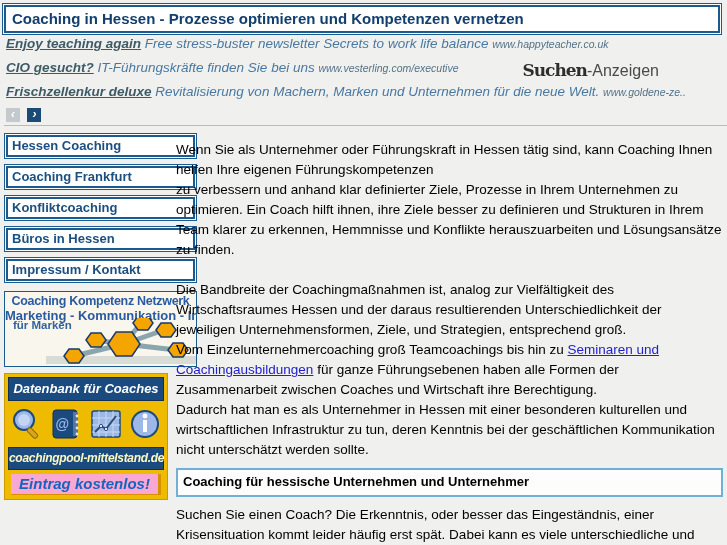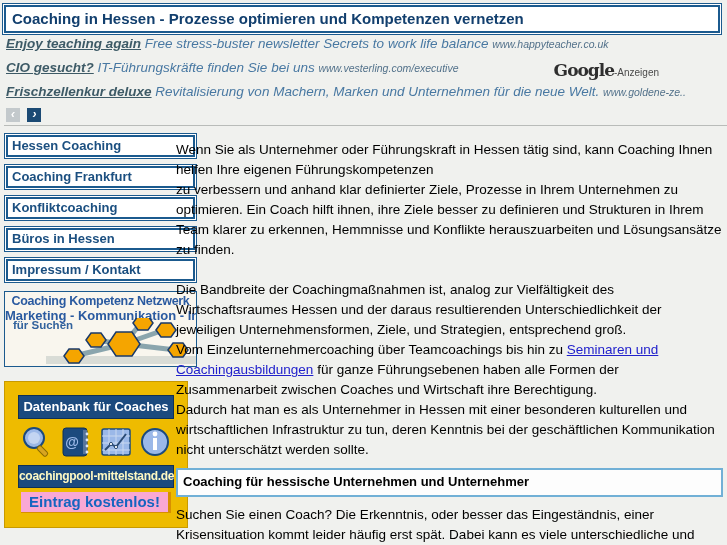--- a/index.html
+++ b/index.html
@@ -36,21 +36,21 @@
   }
   .arrow-prev{background:#c3c9cc;margin-right:3px;}
   .arrow-next{background:#1b4a74;}
   .google-attrib{
     position:absolute;right:68px;top:60px;white-space:nowrap;cursor:pointer;
   }
   .google-logo{
     font-family:"DejaVu Serif", serif;font-size:17px;color:#2e2e2e;
     letter-spacing:-1px;font-weight:bold;
   }
-  .google-suffix{font-size:10px;color:#4a4a4a;}
+  .google-suffix{font-size:16px;color:#4a4a4a;}
 
   .ads-divider{
     position:absolute;top:125px;left:4px;right:0;
     border-top:1px solid #b9bcb9;height:0;
   }
 
   
   .sidebar{position:absolute;top:133px;left:4px;width:193px;}
   .nav-item{
     border:1px solid #1b5a8e;background:#fff;padding:1px;margin-bottom:5px;cursor:pointer;
@@ -74,22 +74,22 @@
     font-size:13px;font-weight:bold;color:#2a5aa0;text-align:center;white-space:nowrap;
   }
   .network-line2{
     font-size:11.5px;font-weight:bold;color:#33639d;
     position:absolute;left:8px;top:27px;
   }
   .network-svg{position:absolute;right:0;bottom:0;}
 
   
   .db-banner{
-    margin-top:14px;width:156px;background:#eebb00;cursor:pointer;
-    border:1px solid #c89a00;padding:13px;
+    margin-top:6px;width:156px;background:#eebb00;cursor:pointer;
+    border:1px solid #c89a00;padding:3px;font-style:italic;
   }
   .db-titlebar{
     background:#1b4a7e;color:#fff;font-weight:bold;font-size:13px;
     text-align:center;padding:3px 0 4px 0;border:1px solid #0e3055;
   }
   .db-icons{
     display:flex;justify-content:space-between;align-items:center;
     padding:6px 2px 6px 2px;
   }
   .db-domain{
@@ -141,21 +141,21 @@
       <span class="ad-title">Frischzellenkur deluxe</span>
       <span class="ad-text">Revitalisierung von Machern, Marken und Unternehmen für die neue Welt.</span>
       <span class="ad-url">www.goldene-ze..</span>
     </div>
     <div class="ad-arrows">
       <span class="arrow-btn arrow-prev">‹</span>
       <span class="arrow-btn arrow-next">›</span>
     </div>
   </div>
   <div class="google-attrib">
-    <span class="google-logo">Google</span><span class="google-suffix">-Anzeigen</span>
+    <span class="google-logo">Suchen</span><span class="google-suffix">-Anzeigen</span>
   </div>
 
   <div class="ads-divider"></div>
 
   <div class="sidebar">
     <div class="nav-item">
       <div class="nav-item-inner">Hessen Coaching</div>
     </div>
     <div class="nav-item">
       <div class="nav-item-inner">Coaching Frankfurt</div>
@@ -166,21 +166,21 @@
     <div class="nav-item">
       <div class="nav-item-inner">Büros in Hessen</div>
     </div>
     <div class="nav-item">
       <div class="nav-item-inner">Impressum / Kontakt</div>
     </div>
 
     <div class="network-banner">
       <div class="network-title">Coaching Kompetenz Netzwerk</div>
       <div class="network-subtitle">Marketing - Kommunikation - Internet</div>
-      <div class="network-line2">für Suchen</div>
+      <div class="network-line2">für Marken</div>
       <svg class="network-svg" width="150" height="48" viewBox="0 0 150 48">
         <rect x="0" y="38" width="150" height="8" fill="#d9dcd6"></rect>
         <g stroke="#8aa5ad" stroke-width="5">
           <line x1="78" y1="26" x2="95" y2="5"></line>
           <line x1="78" y1="26" x2="118" y2="12"></line>
           <line x1="78" y1="26" x2="130" y2="32"></line>
           <line x1="78" y1="26" x2="48" y2="22"></line>
           <line x1="78" y1="26" x2="28" y2="38"></line>
         </g>
         <g fill="#f5a500" stroke="#1a3a6a" stroke-width="1.5">
@@ -234,21 +234,21 @@
       <div class="db-domain">coachingpool-mittelstand.de</div>
       <div class="db-cta">Eintrag kostenlos!</div>
     </div>
   </div>
 
   <div class="main">
     <p class="para"><span>Wenn Sie als Unternehmer oder Führungskraft in Hessen tätig sind, kann Coaching Ihnen helfen Ihre eigenen Führungskompetenzen</span><br>
     <span>zu verbessern und anhand klar definierter Ziele, Prozesse in Ihrem Unternehmen zu optimieren. Ein Coach hilft ihnen, ihre Ziele besser zu definieren und Strukturen in Ihrem Team klarer zu erkennen, Hemmnisse und Konflikte herauszuarbeiten und Lösungsansätze zu finden.</span></p>
 
     <p class="para2"><span>Die Bandbreite der Coachingmaßnahmen ist, analog zur Vielfältigkeit des Wirtschaftsraumes Hessen und der daraus resultierenden Unterschiedlichkeit der jeweiligen Unternehmensformen, Ziele, und Strategien, entsprechend groß.</span><br>
-    <span>Vom Einzelunternehmercoaching über Teamcoachings bis hin zu </span><a class="body-link">Seminaren und Coachingausbildungen</a><span> für ganze Führungsebenen haben alle Formen der Zusammenarbeit zwischen Coaches und Wirtschaft ihre Berechtigung.</span><br>
+    <span>Vom Einzelunternehmercoaching groß Teamcoachings bis hin zu </span><a class="body-link">Seminaren und Coachingausbildungen</a><span> für ganze Führungsebenen haben alle Formen der Zusammenarbeit zwischen Coaches und Wirtschaft ihre Berechtigung.</span><br>
     <span>Dadurch hat man es als Unternehmer in Hessen mit einer besonderen kulturellen und wirtschaftlichen Infrastruktur zu tun, deren Kenntnis bei der geschäftlichen Kommunikation nicht unterschätzt werden sollte.</span></p>
 
     <div class="section-heading-box">Coaching für hessische Unternehmen und Unternehmer</div>
 
     <p class="para"><span>Suchen Sie einen Coach? Die Erkenntnis, oder besser das Eingeständnis, einer Krisensituation kommt leider häufig erst spät. Dabei kann es viele unterschiedliche und gute Gründe geben, als Unternehmer, Führungskraft im Unternehmen oder als Privatpersonen externer Hilfe in Form von </span></p>
   </div>
 
 </div>
 
 </body></html>

